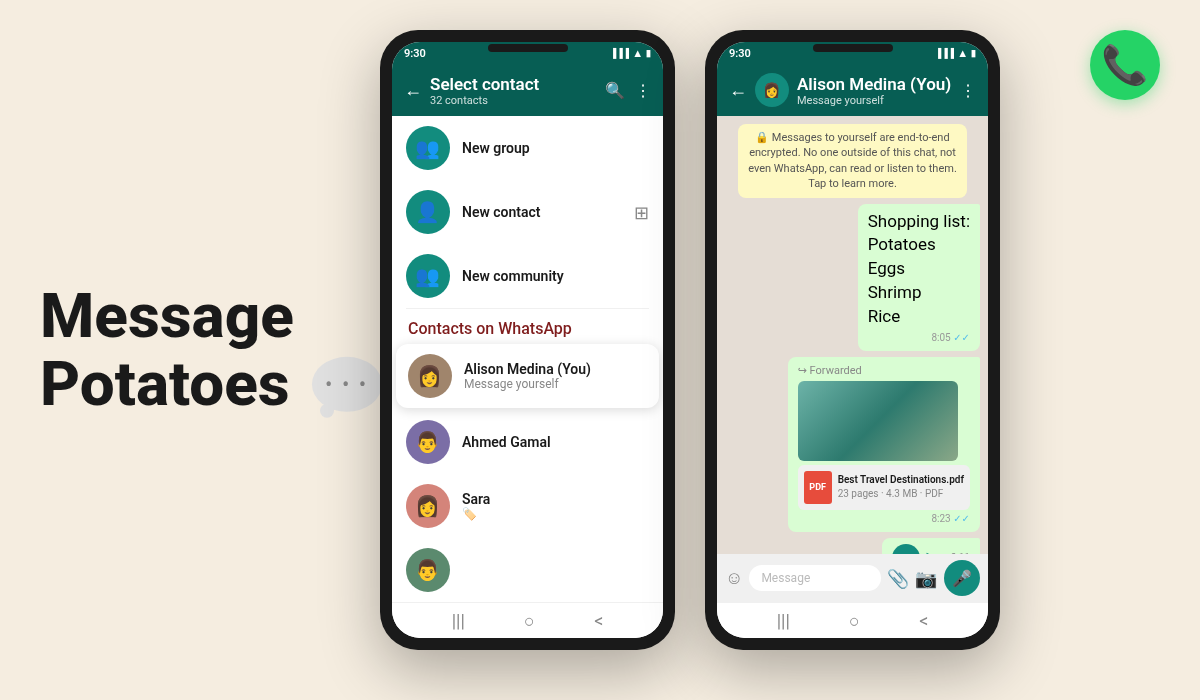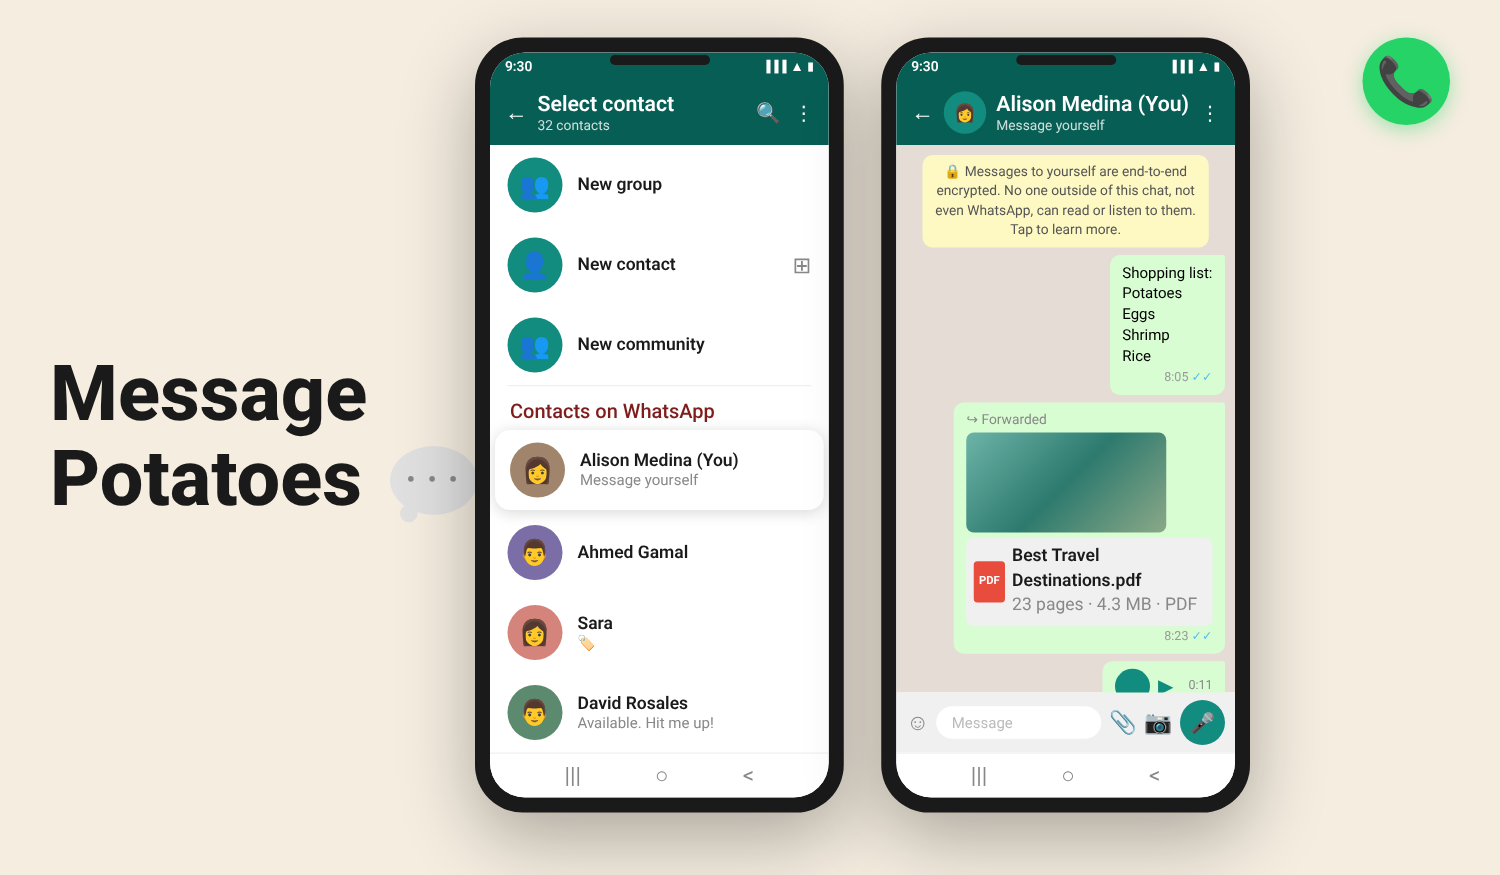--- a/index.html
+++ b/index.html
@@ -286,21 +286,21 @@
       height: 33px;
       background: #e74c3c;
       border-radius: 3px;
       display: flex;
       align-items: center;
       justify-content: center;
       font-size: 9px;
       color: white;
       font-weight: 700;
     }
-    .pdf-info { font-size: 14px; }
+    .pdf-info { font-size: 10px; }
     .pdf-name { font-weight: 600; color: #1a1a1a; }
     .pdf-meta { color: #888; }
 
     .voice-bubble {
       display: flex;
       align-items: center;
       gap: 6px;
     }
     .voice-avatar {
       width: 28px;
@@ -485,24 +485,20 @@
         <div class="contact-item">
           <div class="contact-avatar pink-avatar">👩</div>
           <div class="contact-info">
             <div class="contact-name">Sara</div>
             <div class="contact-status">🏷️</div>
           </div>
         </div>
 
         <div class="contact-item">
           <div class="contact-avatar" style="background:#5b8a6e;">👨</div>
-          <div class="contact-info">
-            <div class="contact-name">David Rosales</div>
-            <div class="contact-status">Available. Hit me up!</div>
-          </div>
         </div>
 
         <div class="contact-item">
           
           
         </div>
 
       </div>
 
       <div class="phone-nav">
@@ -539,21 +535,21 @@
         </div>
       </div>
 
       <div class="chat-bg">
 
         <div class="chat-bubble bubble-info">
           <span>🔒 Messages to yourself are end-to-end encrypted. No one outside of this chat, not even WhatsApp, can read or listen to them. Tap to learn more.</span>
         </div>
 
         <div class="chat-bubble bubble-sent">
-          <div style="white-space:pre-line;font-size:12px;">Shopping list:
+          <div style="white-space:pre-line;font-size:17px;">Shopping list:
 Potatoes
 Eggs
 Shrimp
 Rice</div>
           <div class="bubble-time">
             <span>8:05</span>
             <span class="bubble-tick">✓✓</span>
           </div>
         </div>
 

